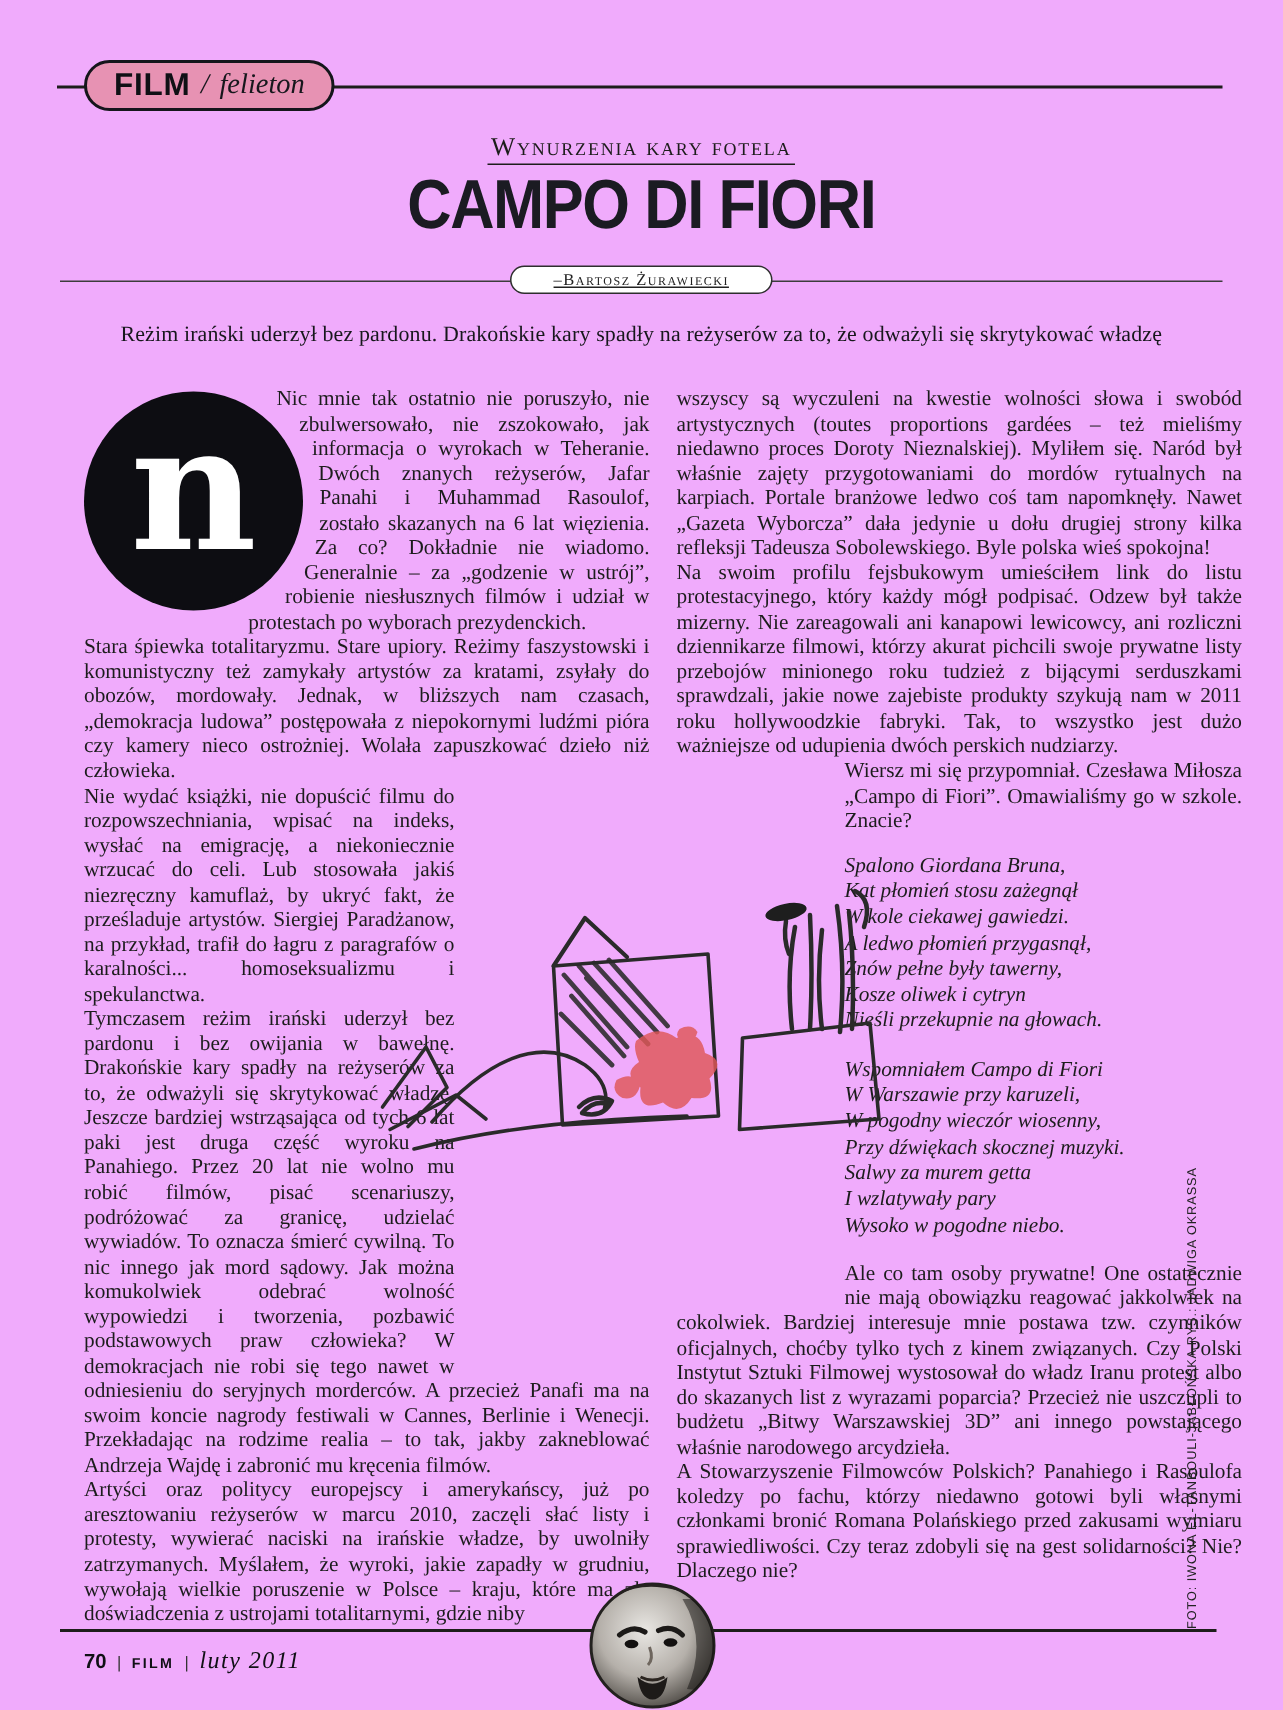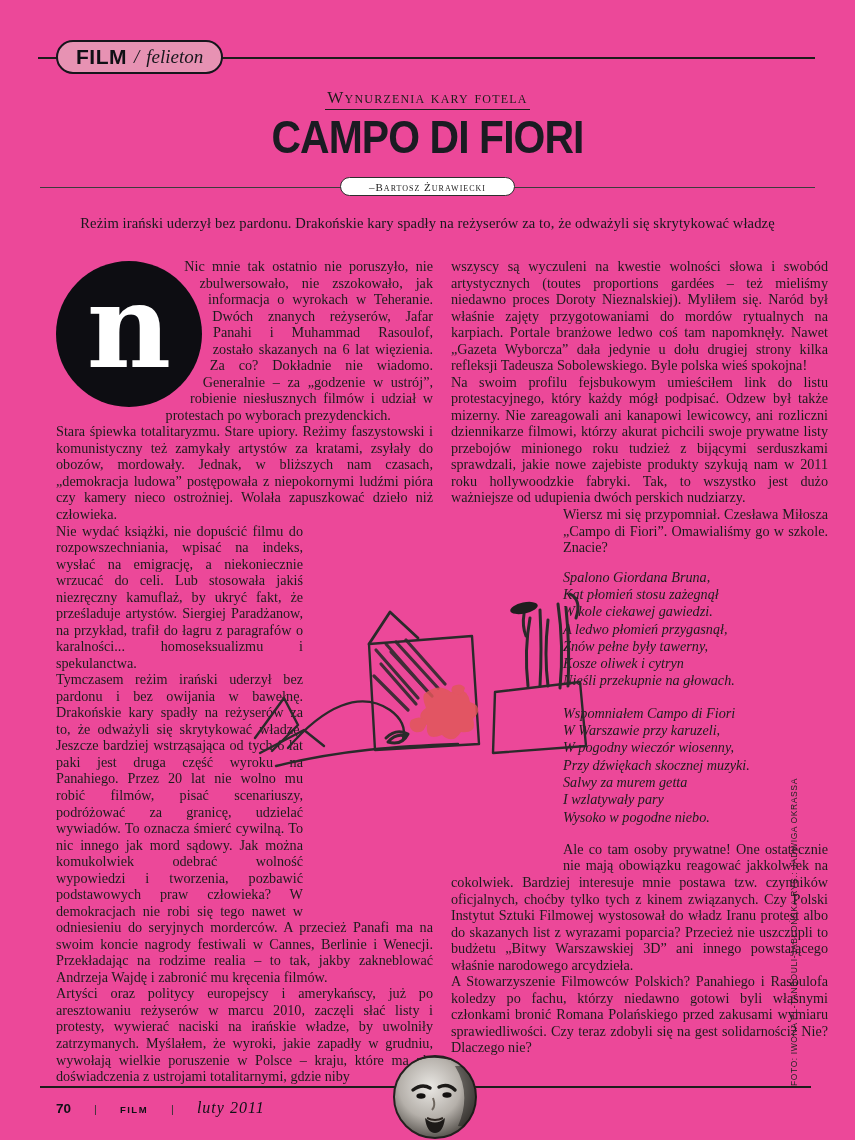--- a/index.html
+++ b/index.html
@@ -1,18 +1,18 @@
 <!DOCTYPE html>
 <html><head>
 <meta charset="utf-8">
 <style>
   html,body { margin:0; padding:0; background:#888; }
   .page {
     position:relative; width:855px; height:1140px; margin:0 auto;
-    background:#ec4899; overflow:hidden;
+    background:#f0abfc; overflow:hidden;
     font-family:"Liberation Serif", serif; color:#1d1d1b;
   }
   .top-rule { position:absolute; left:38px; right:40px; top:57px; height:2px; background:#1d1d1b; }
   .brand-pill {
     position:absolute; left:56px; top:40px; height:30px; padding:0 18px;
     background:#e792b3; border:2.5px solid #15151b; border-radius:18px;
     display:flex; align-items:center; gap:7px; z-index:2;
   }
   .brand { font-family:"Liberation Sans", sans-serif; font-weight:bold; font-size:21px; letter-spacing:.5px; color:#101015; }
   .pill-sep, .section { font-style:italic; font-size:19px; color:#17171c; }
@@ -23,21 +23,21 @@
   }
   .title {
     position:absolute; top:112px; left:0; right:0; margin:0; text-align:center;
     font-family:"Liberation Sans", sans-serif; font-weight:bold; font-size:44px;
     letter-spacing:-1px; transform:scaleX(.93) scaleY(1.05); transform-origin:center; color:#1b1b22;
   }
   .byline-rule { position:absolute; top:187px; left:40px; right:40px; border-top:1.6px solid #3c3c3c; text-align:center; }
   .byline-capsule {
     position:relative; top:-11.5px; display:inline-block; background:#fff;
     border:1.5px solid #2e2e2e; border-radius:11px; padding:3px 28px 2px;
-    font-variant:small-caps; font-size:11px; letter-spacing:1px; color:#222;
+    font-variant:small-caps; font-size:11px; letter-spacing:1px; color:#222;text-decoration:underline;
   }
   .lead {
     position:absolute; top:215px; left:0; right:0; text-align:center;
     font-weight:normal; font-size:14.6px; letter-spacing:.1px; white-space:nowrap; color:#17171c;
   }
   .col { position:absolute; top:258px; width:377px; font-size:14.2px; line-height:1.165; text-align:justify; color:#1c1c1c; }
   .col-left { left:56px; }
   .col-right { left:451px; }
   .col p { margin:0; }
   .dropcap {
@@ -57,21 +57,21 @@
   .illustration { position:absolute; left:248px; top:578px; width:345px; height:240px; z-index:1; }
   .credits-vertical {
     position:absolute; left:789px; top:816px; height:270px;
     writing-mode:vertical-rl; transform:rotate(180deg);
     font-family:"Liberation Sans", sans-serif; font-size:8.5px; letter-spacing:.6px;
     color:#222; white-space:nowrap;
   }
   .footer-rule { position:absolute; left:40px; right:44px; top:1086px; height:1.6px; background:#1d1d1b; }
   .portrait { position:absolute; left:392px; top:1054px; width:86px; height:86px; z-index:2; }
   .footer-info {
-    position:absolute; left:56px; top:1099px; display:flex; gap:23px; align-items:baseline;
+    position:absolute; left:56px; top:1099px; display:flex; gap:7px; align-items:baseline;
     font-family:"Liberation Sans", sans-serif; color:#101015;
   }
   .footer-info .page-num { font-weight:bold; font-size:13.5px; }
   .footer-info .pipe { font-size:11px; color:#333; }
   .footer-info .mag { font-weight:bold; font-size:9.5px; letter-spacing:1.5px; }
   .footer-info .issue { font-family:"Liberation Serif", serif; font-style:italic; font-size:16px; letter-spacing:1px; }
 </style>
 </head>
 <body>
 

